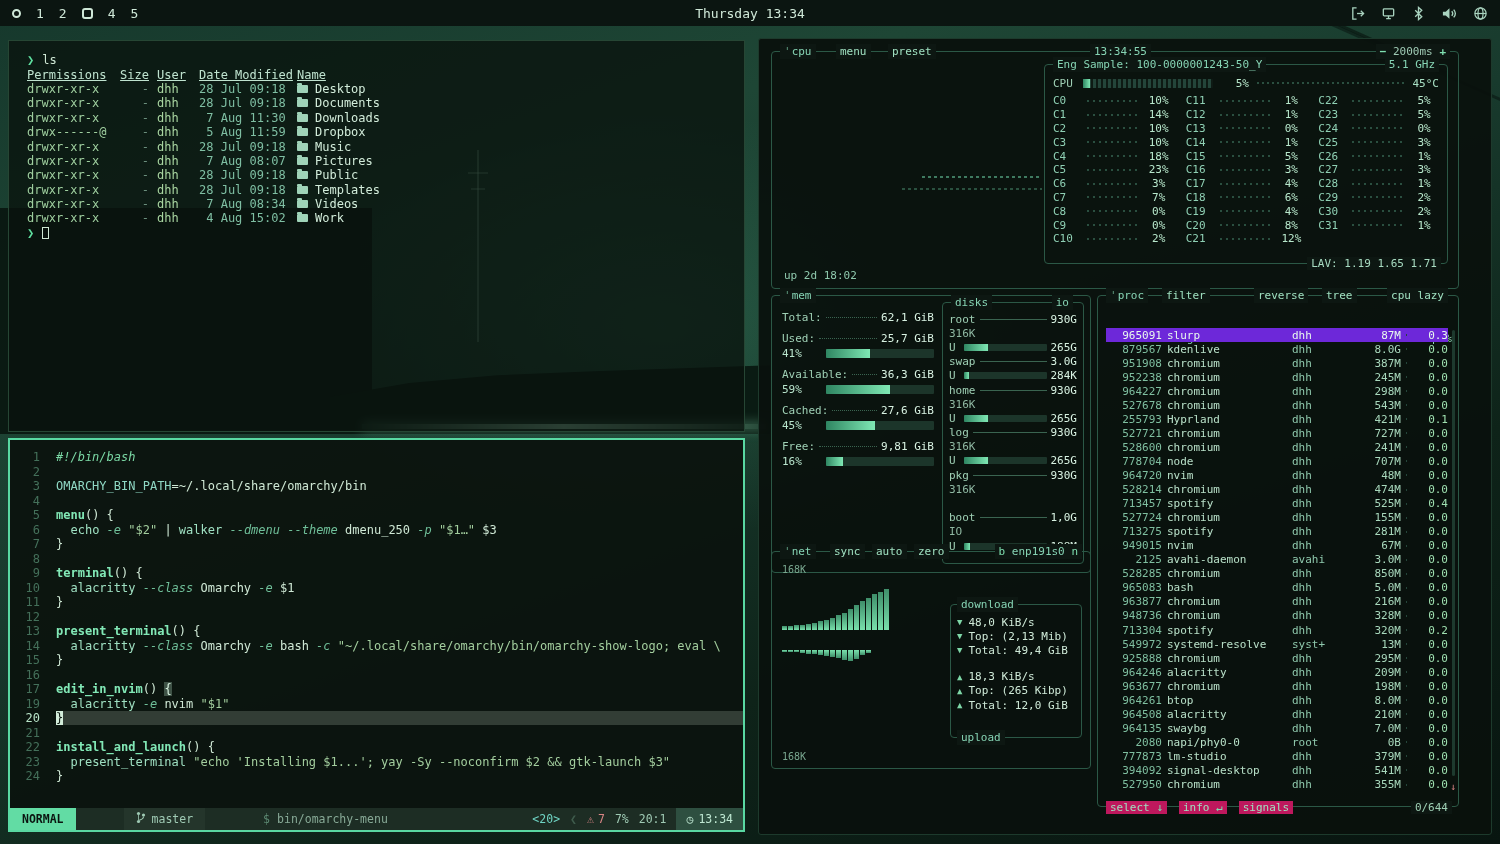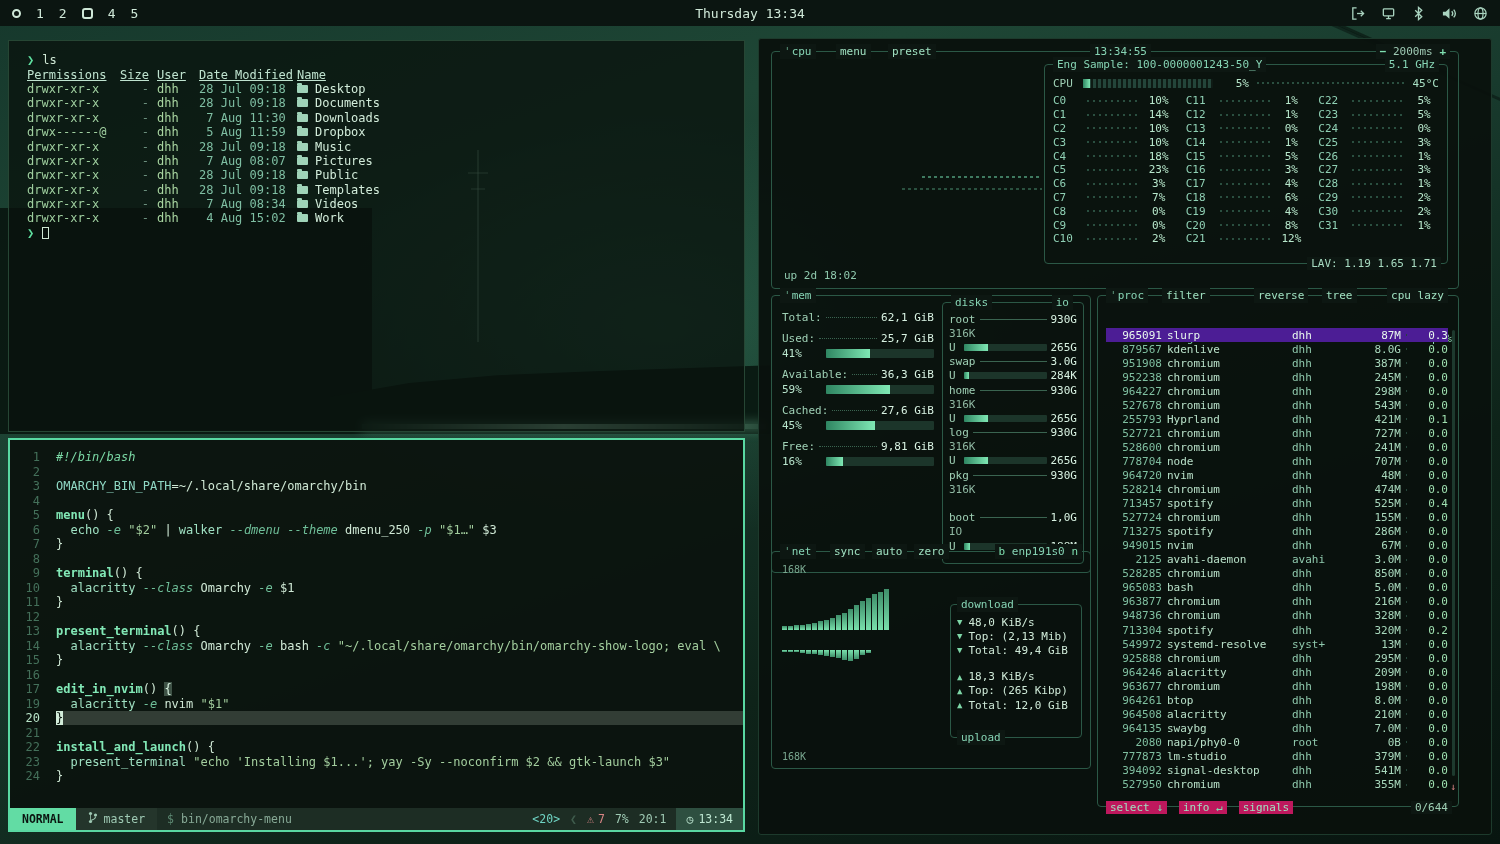--- a/index.html
+++ b/index.html
@@ -73,21 +73,21 @@
   .t-sheb{color:#7bd8a5;font-style:italic}
   .t-fn{color:#82e8b6;font-weight:bold}
   .t-cmd{color:#9fe0c2}
   .t-flag{color:#6fbf99;font-style:italic}
   .t-str{color:#a3ce9e}
   .t-plain{color:#cfe8d5}
   .t-var{color:#8fd8c4}
   .t-mp{background:#3e5246;color:#d8f2e0}
   .t-cur{background:#d2ecd9;color:#101b14}
 
-  .statusline{height:22px;background:#1d2d24;display:flex;align-items:center;font-size:11.5px;color:#9fcab4;}
+  .statusline{height:22px;background:#1d2d24;display:flex;align-items:center;font-size:11.5px;color:#9fcab4;gap:48px;}
   .st-mode{background:#62dca4;color:#0b1510;font-weight:bold;padding:0 12px;height:100%;
     display:flex;align-items:center;}
   .st-branch{background:#24352b;padding:0 12px;height:100%;display:flex;align-items:center;gap:6px;}
   .st-file{padding:0 10px;display:flex;gap:7px;color:#87a996}
   .st-file .dollar{color:#5d8a73}
   .st-right{margin-left:auto;display:flex;align-items:center;gap:10px;padding-right:0;height:100%}
   .st-reg{color:#6fd4c4}
   .st-chev{color:#3f5c4d}
   .st-diag{color:#d88585;display:flex;gap:4px;align-items:center}
   .st-pct,.st-pos{color:#9fcab4}
@@ -173,21 +173,21 @@
   .proc-head{position:absolute;left:8px;right:6px;top:14px;height:16px;color:#8fd6b8;margin-top:20px;}
   .h-pid,.h-mem,.h-cpu{text-align:right}
   #proc-rows{position:absolute;left:8px;right:10px;top:32px;bottom:14px;overflow:hidden}
   .proc-row{height:14.05px;}
   .p-pid{text-align:right;color:#7fbfa0}
   .p-prog{color:#b8e0c8}
   .p-user{color:#8fc9ad}
   .p-mem{text-align:right;color:#a8d8bc}
   .p-leader{height:2px;background:repeating-linear-gradient(90deg,#24453a 0 2px,transparent 2px 5px);}
   .p-cpu{text-align:right;color:#9fe0b0}
-  .proc-row.sel{background:#4c1d95}
+  .proc-row.sel{background:#6d28d9}
   .proc-row.sel span{color:#e8f8ee}
   .proc-footer{position:absolute;bottom:-8px;left:8px;right:6px;display:flex;gap:12px;}
   .proc-footer .fchip{background:#be185d;padding:0 4px;color:#9fe0c0;white-space:nowrap}
   .proc-footer .fchip .key{color:#7fe0b0}
   .proc-footer .count{margin-left:auto;background:#0d1712;padding:0 4px;color:#9fd0b5}
   .scroll-arrow{position:absolute;right:2px;bottom:14px;color:#d88585;font-size:10px}
   .proc-scroll{position:absolute;right:3px;top:34px;bottom:30px;width:3px;background:#1d3a2e;border-radius:2px}
 </style>
 </head>
 <body>
@@ -975,21 +975,21 @@
           <span class="p-prog">chromium</span>
           <span class="p-user">dhh</span>
           <span class="p-mem">155M</span>
           <span class="p-leader"></span>
           <span class="p-cpu">0.0</span>
         </div>
         <div class="proc-grid proc-row">
           <span class="p-pid">713275</span>
           <span class="p-prog">spotify</span>
           <span class="p-user">dhh</span>
-          <span class="p-mem">286M</span>
+          <span class="p-mem">281M</span>
           <span class="p-leader"></span>
           <span class="p-cpu">0.0</span>
         </div>
         <div class="proc-grid proc-row">
           <span class="p-pid">949015</span>
           <span class="p-prog">nvim</span>
           <span class="p-user">dhh</span>
           <span class="p-mem">67M</span>
           <span class="p-leader"></span>
           <span class="p-cpu">0.0</span>

